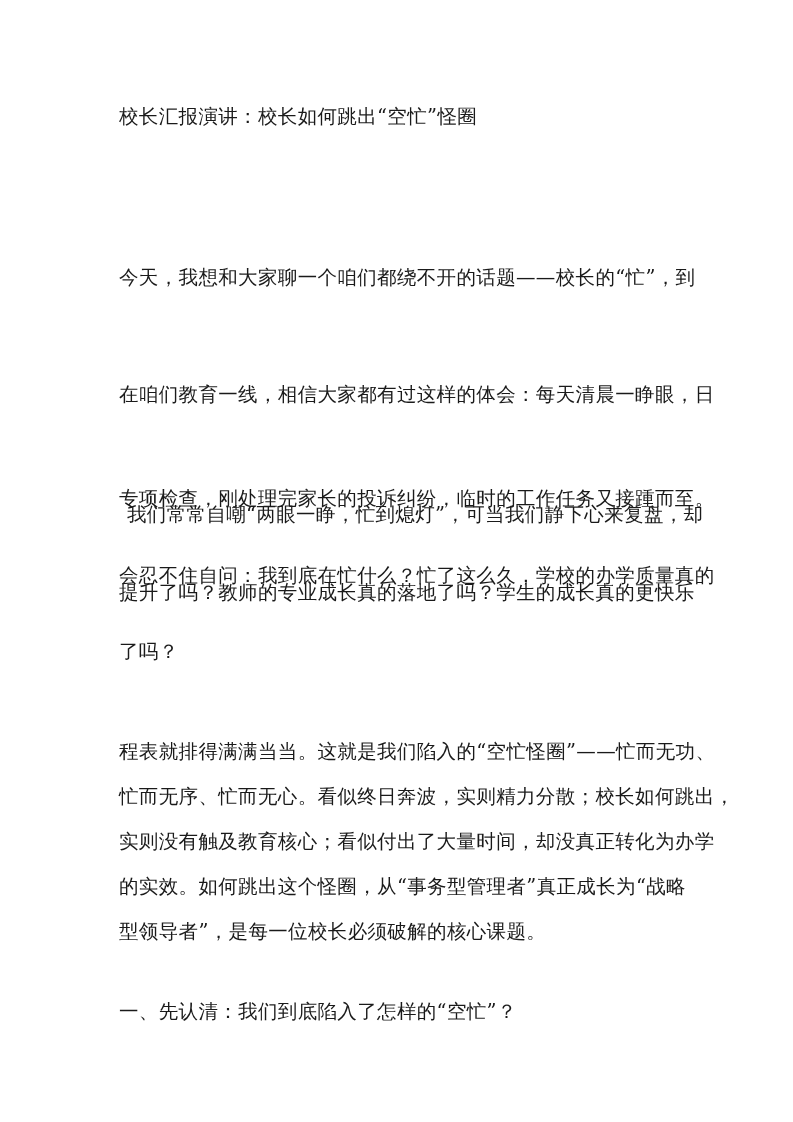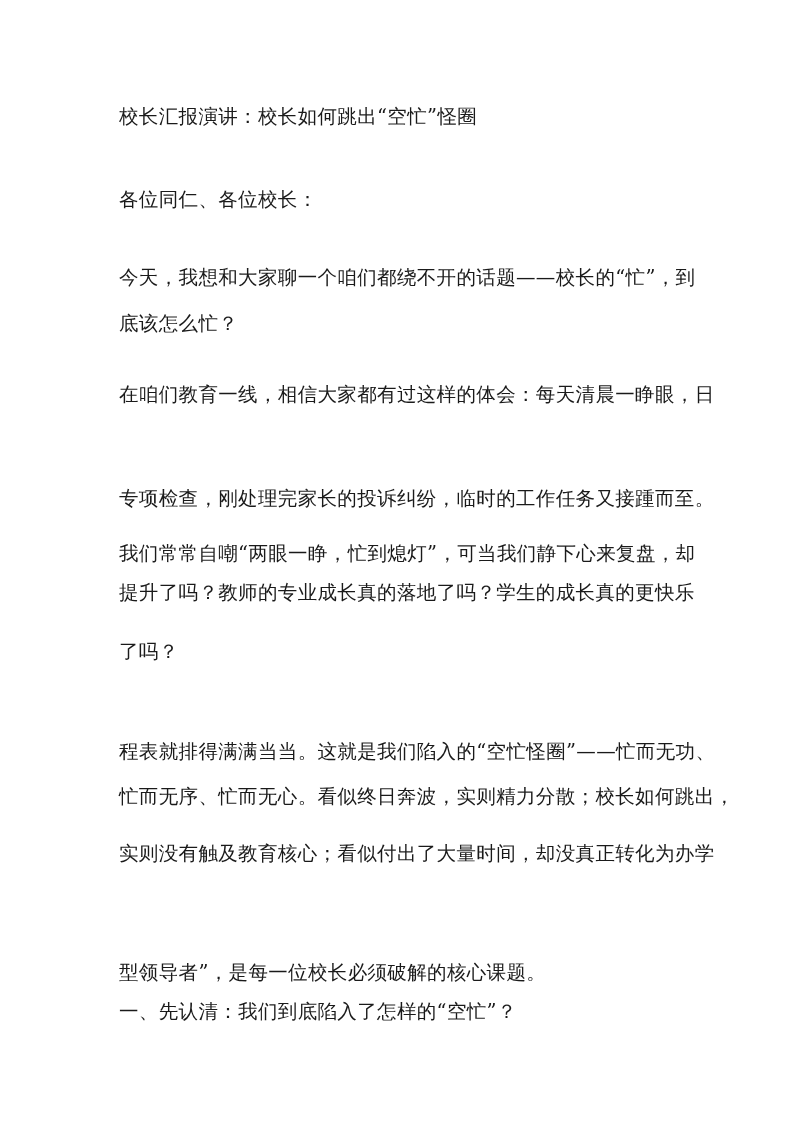--- a/index.html
+++ b/index.html
@@ -33,31 +33,31 @@
       letter-spacing: 0.35px;
     }
   </style>
 </head>
 <body>
 
 <div class="page">
 
   <div class="line" style="top:105px;">校长汇报演讲：校长如何跳出“空忙”怪圈</div>
 
-  <div class="line" style="top:188px;">各位同仁、各位校长：</div>
 
   <div class="line" style="top:266px;">今天，我想和大家聊一个咱们都绕不开的话题——校长的“忙”，到</div>
-  <div class="line" style="top:312px;">底该怎么忙？</div>
 
   <div class="line" style="top:383px;">在咱们教育一线，相信大家都有过这样的体会：每天清晨一睁眼，日</div>
   <div class="line" style="top:487px;">专项检查，刚处理完家长的投诉纠纷，临时的工作任务又接踵而至。</div>
-  <div class="line" style="top:542px;">我们常常自嘲“两眼一睁，忙到熄灯”，可当我们静下心来复盘，却</div>
+  <div class="line" style="top:503px;margin-left:8px;">我们常常自嘲“两眼一睁，忙到熄灯”，可当我们静下心来复盘，却</div>
+  <div class="line" style="top:564px;">会忍不住自问：我到底在忙什么？忙了这么久，学校的办学质量真的</div>
   <div class="line" style="top:581px;">提升了吗？教师的专业成长真的落地了吗？学生的成长真的更快乐</div>
   <div class="line" style="top:640px;">了吗？</div>
 
   <div class="line" style="top:740px;">程表就排得满满当当。这就是我们陷入的“空忙怪圈”——忙而无功、</div>
   <div class="line" style="top:785px;">忙而无序、忙而无心。看似终日奔波，实则精力分散；校长如何跳出，</div>
-  <div class="line" style="top:830px;margin-top:12px;">实则没有触及教育核心；看似付出了大量时间，却没真正转化为办学</div>
-  <div class="line" style="top:961px;">型领导者”，是每一位校长必须破解的核心课题。</div>
+  <div class="line" style="top:830px;">实则没有触及教育核心；看似付出了大量时间，却没真正转化为办学</div>
+  <div class="line" style="top:875px;">的实效。如何跳出这个怪圈，从“事务型管理者”真正成长为“战略</div>
+  <div class="line" style="top:920px;">型领导者”，是每一位校长必须破解的核心课题。</div>
 
   <div class="line" style="top:1000px;">一、先认清：我们到底陷入了怎样的“空忙”？</div>
 
 </div>
 
 </body></html>

